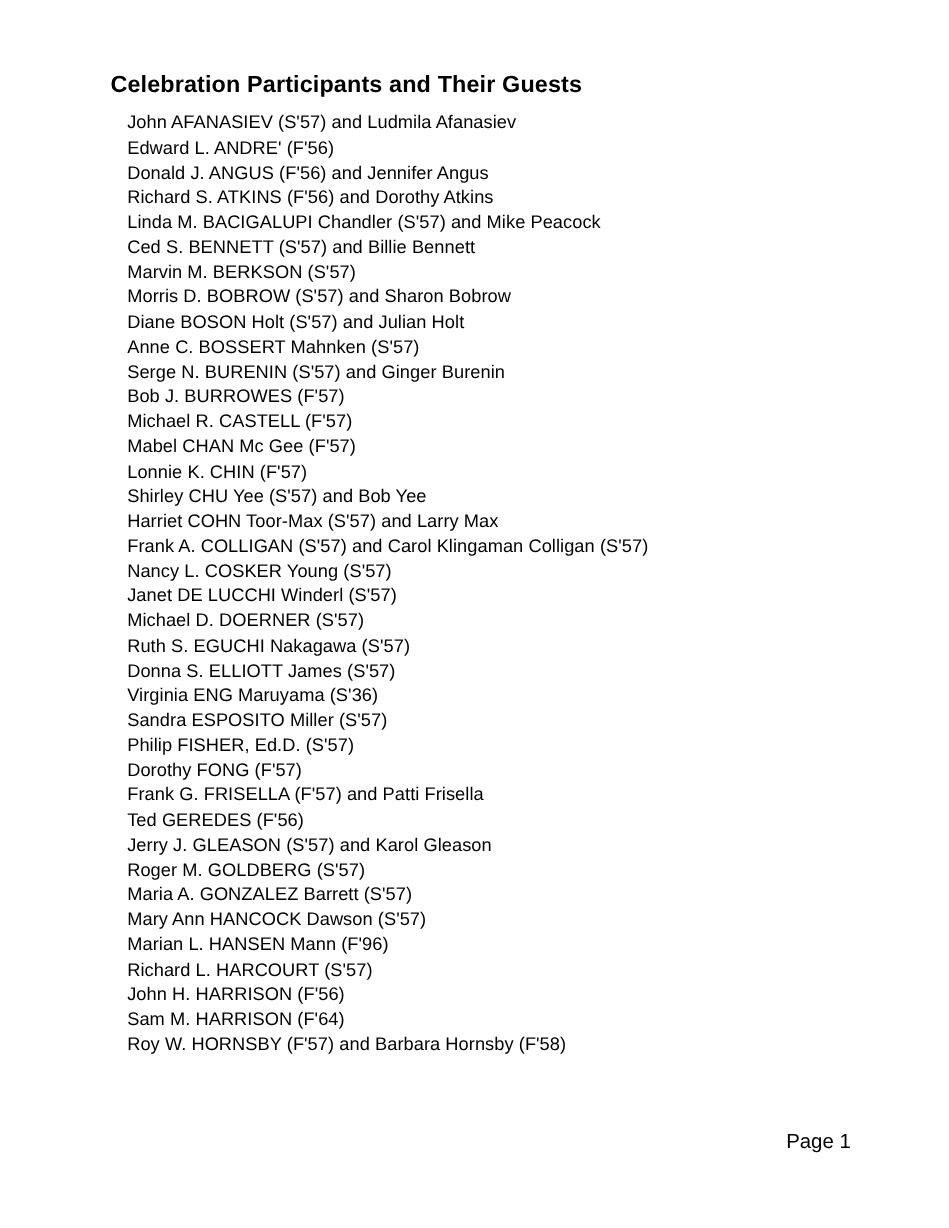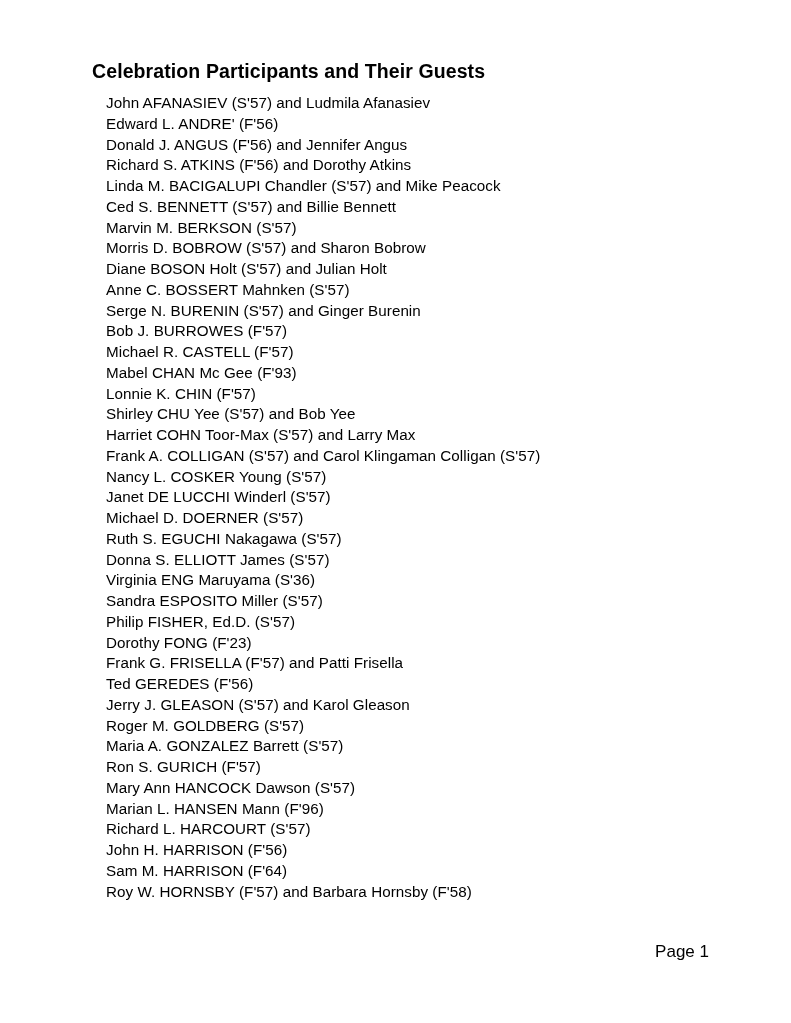--- a/index.html
+++ b/index.html
@@ -67,40 +67,39 @@
       <li>Richard S.  ATKINS (F'56) and Dorothy Atkins</li>
       <li>Linda M.  BACIGALUPI Chandler (S'57) and Mike Peacock</li>
       <li>Ced S.  BENNETT (S'57) and Billie Bennett</li>
       <li>Marvin M.  BERKSON (S'57)</li>
       <li>Morris D.  BOBROW (S'57) and Sharon Bobrow</li>
       <li>Diane BOSON Holt (S'57) and Julian Holt</li>
       <li>Anne C. BOSSERT Mahnken (S'57)</li>
       <li>Serge N.  BURENIN (S'57) and Ginger Burenin</li>
       <li>Bob J.  BURROWES (F'57)</li>
       <li>Michael R.  CASTELL (F'57)</li>
-      <li>Mabel CHAN Mc Gee (F'93)</li>
+      <li>Mabel CHAN Mc Gee (F'57)</li>
       <li>Lonnie K. CHIN (F'57)</li>
       <li>Shirley CHU Yee (S'57) and Bob Yee</li>
       <li>Harriet COHN Toor-Max (S'57) and Larry Max</li>
       <li>Frank A.   COLLIGAN (S'57) and Carol Klingaman Colligan (S'57)</li>
       <li>Nancy L.  COSKER Young (S'57)</li>
       <li>Janet DE LUCCHI Winderl (S'57)</li>
       <li>Michael D.  DOERNER (S'57)</li>
       <li>Ruth S. EGUCHI Nakagawa (S'57)</li>
       <li>Donna S. ELLIOTT James (S'57)</li>
       <li>Virginia ENG Maruyama (S'36)</li>
       <li>Sandra ESPOSITO Miller (S'57)</li>
       <li>Philip FISHER, Ed.D. (S'57)</li>
-      <li>Dorothy FONG (F'23)</li>
+      <li>Dorothy FONG (F'57)</li>
       <li>Frank G.  FRISELLA (F'57) and Patti Frisella</li>
       <li>Ted GEREDES (F'56)</li>
       <li>Jerry J.  GLEASON (S'57) and Karol Gleason</li>
       <li>Roger M.  GOLDBERG (S'57)</li>
       <li>Maria A. GONZALEZ Barrett (S'57)</li>
-      <li>Ron S.  GURICH (F'57)</li>
       <li>Mary Ann HANCOCK Dawson (S'57)</li>
       <li>Marian L. HANSEN Mann (F'96)</li>
       <li>Richard L.  HARCOURT (S'57)</li>
       <li>John H.  HARRISON (F'56)</li>
       <li>Sam M.  HARRISON (F'64)</li>
       <li>Roy W.   HORNSBY (F'57) and Barbara Hornsby (F'58)</li>
     </ul>
 
   <div class="page-number">Page 1</div>
 

